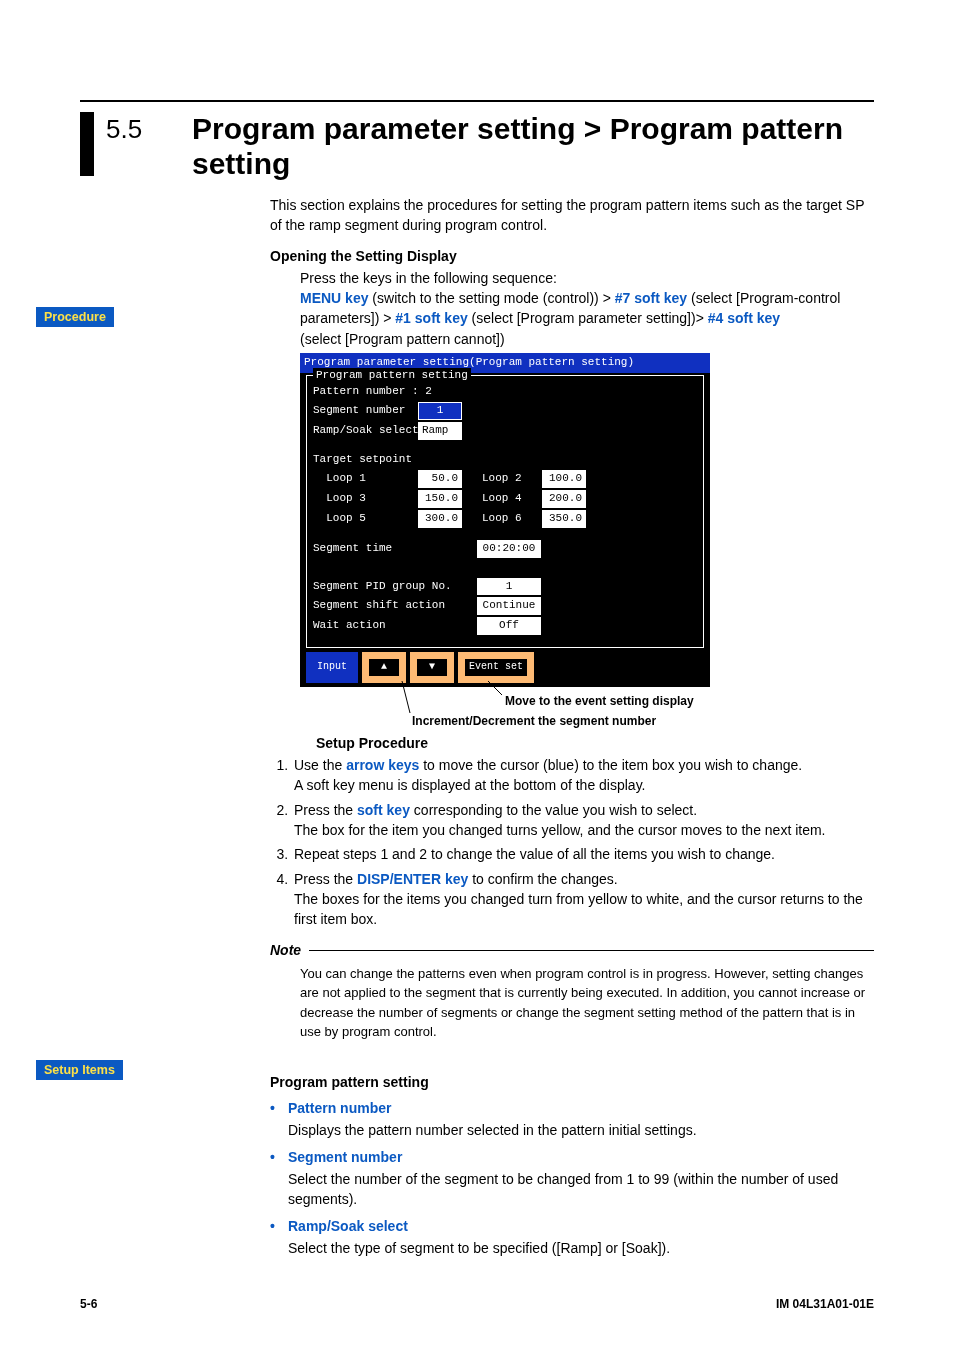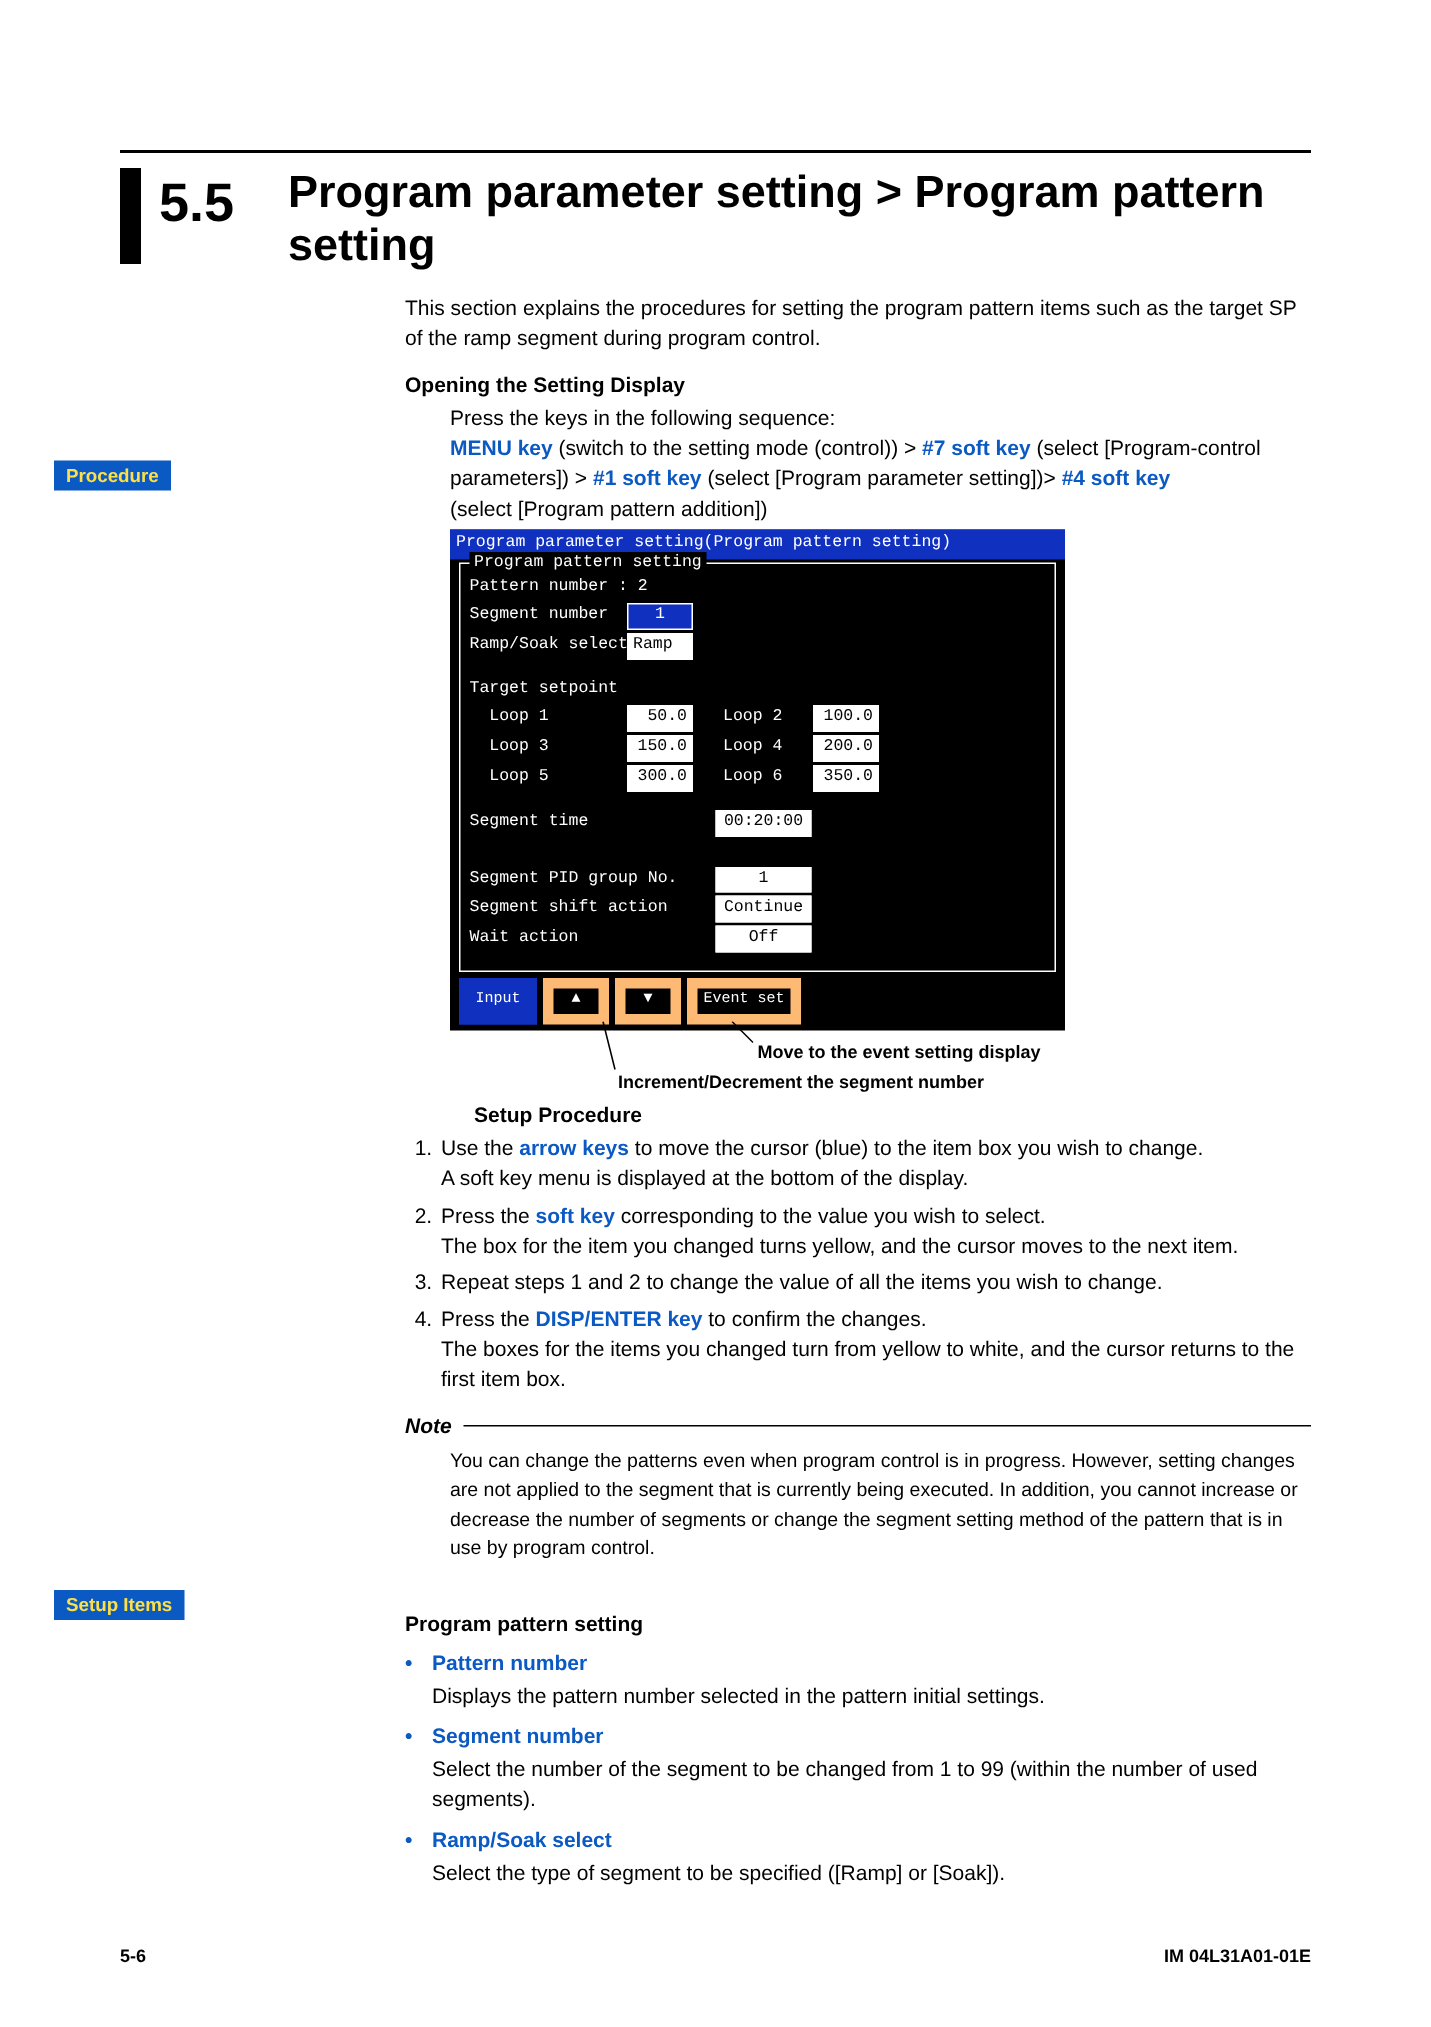--- a/index.html
+++ b/index.html
@@ -21,22 +21,22 @@
     align-items: flex-start;
     margin-bottom: 14px;
   }
   .heading-num {
     width: 14px;
     height: 64px;
     background: #000;
     margin-right: 12px;
   }
   .sec-num {
-    font-size: 36px;
-    font-weight: bold;
+    font-size: 26px;
+    font-weight: normal;
     width: 86px;
     padding-top: 2px;
   }
   .sec-title {
     font-size: 30px;
     font-weight: bold;
     flex: 1;
     line-height: 1.15;
   }
   .indent-body {
@@ -157,21 +157,21 @@
 
 <div class="indent-body intro">This section explains the procedures for setting the program pattern items such as the target SP of the ramp segment during program control.</div>
 
 <div class="tag-box tag-procedure">Procedure</div>
 
 <div class="indent-body">
   <div class="subhead">Opening the Setting Display</div>
   <div style="margin-left:30px;">
     <div>Press the keys in the following sequence:</div>
     <div>
-      <span class="blue">MENU key</span><span> (switch to the setting mode (control)) &gt; </span><span class="blue">#7 soft key</span><span> (select [Program-control parameters])   &gt; </span><span class="blue">#1 soft key</span><span> (select [Program parameter setting])&gt; </span><span class="blue">#4 soft key</span><br><span> (select [Program pattern addition])</span>
+      <span class="blue">MENU key</span><span> (switch to the setting mode (control)) &gt; </span><span class="blue">#7 soft key</span><span> (select [Program-control parameters])   &gt; </span><span class="blue">#1 soft key</span><span> (select [Program parameter setting])&gt; </span><span class="blue">#4 soft key</span><br><span> (select [Program pattern cannot])</span>
     </div>
   </div>
 
   <div class="screenshot">
     <div class="ss-title">Program parameter setting(Program pattern setting)</div>
     <div class="ss-panel">
       <div class="ss-panel-title">Program pattern setting</div>
       <div class="ss-row">
           <span>Pattern number :  2</span>
         </div>

